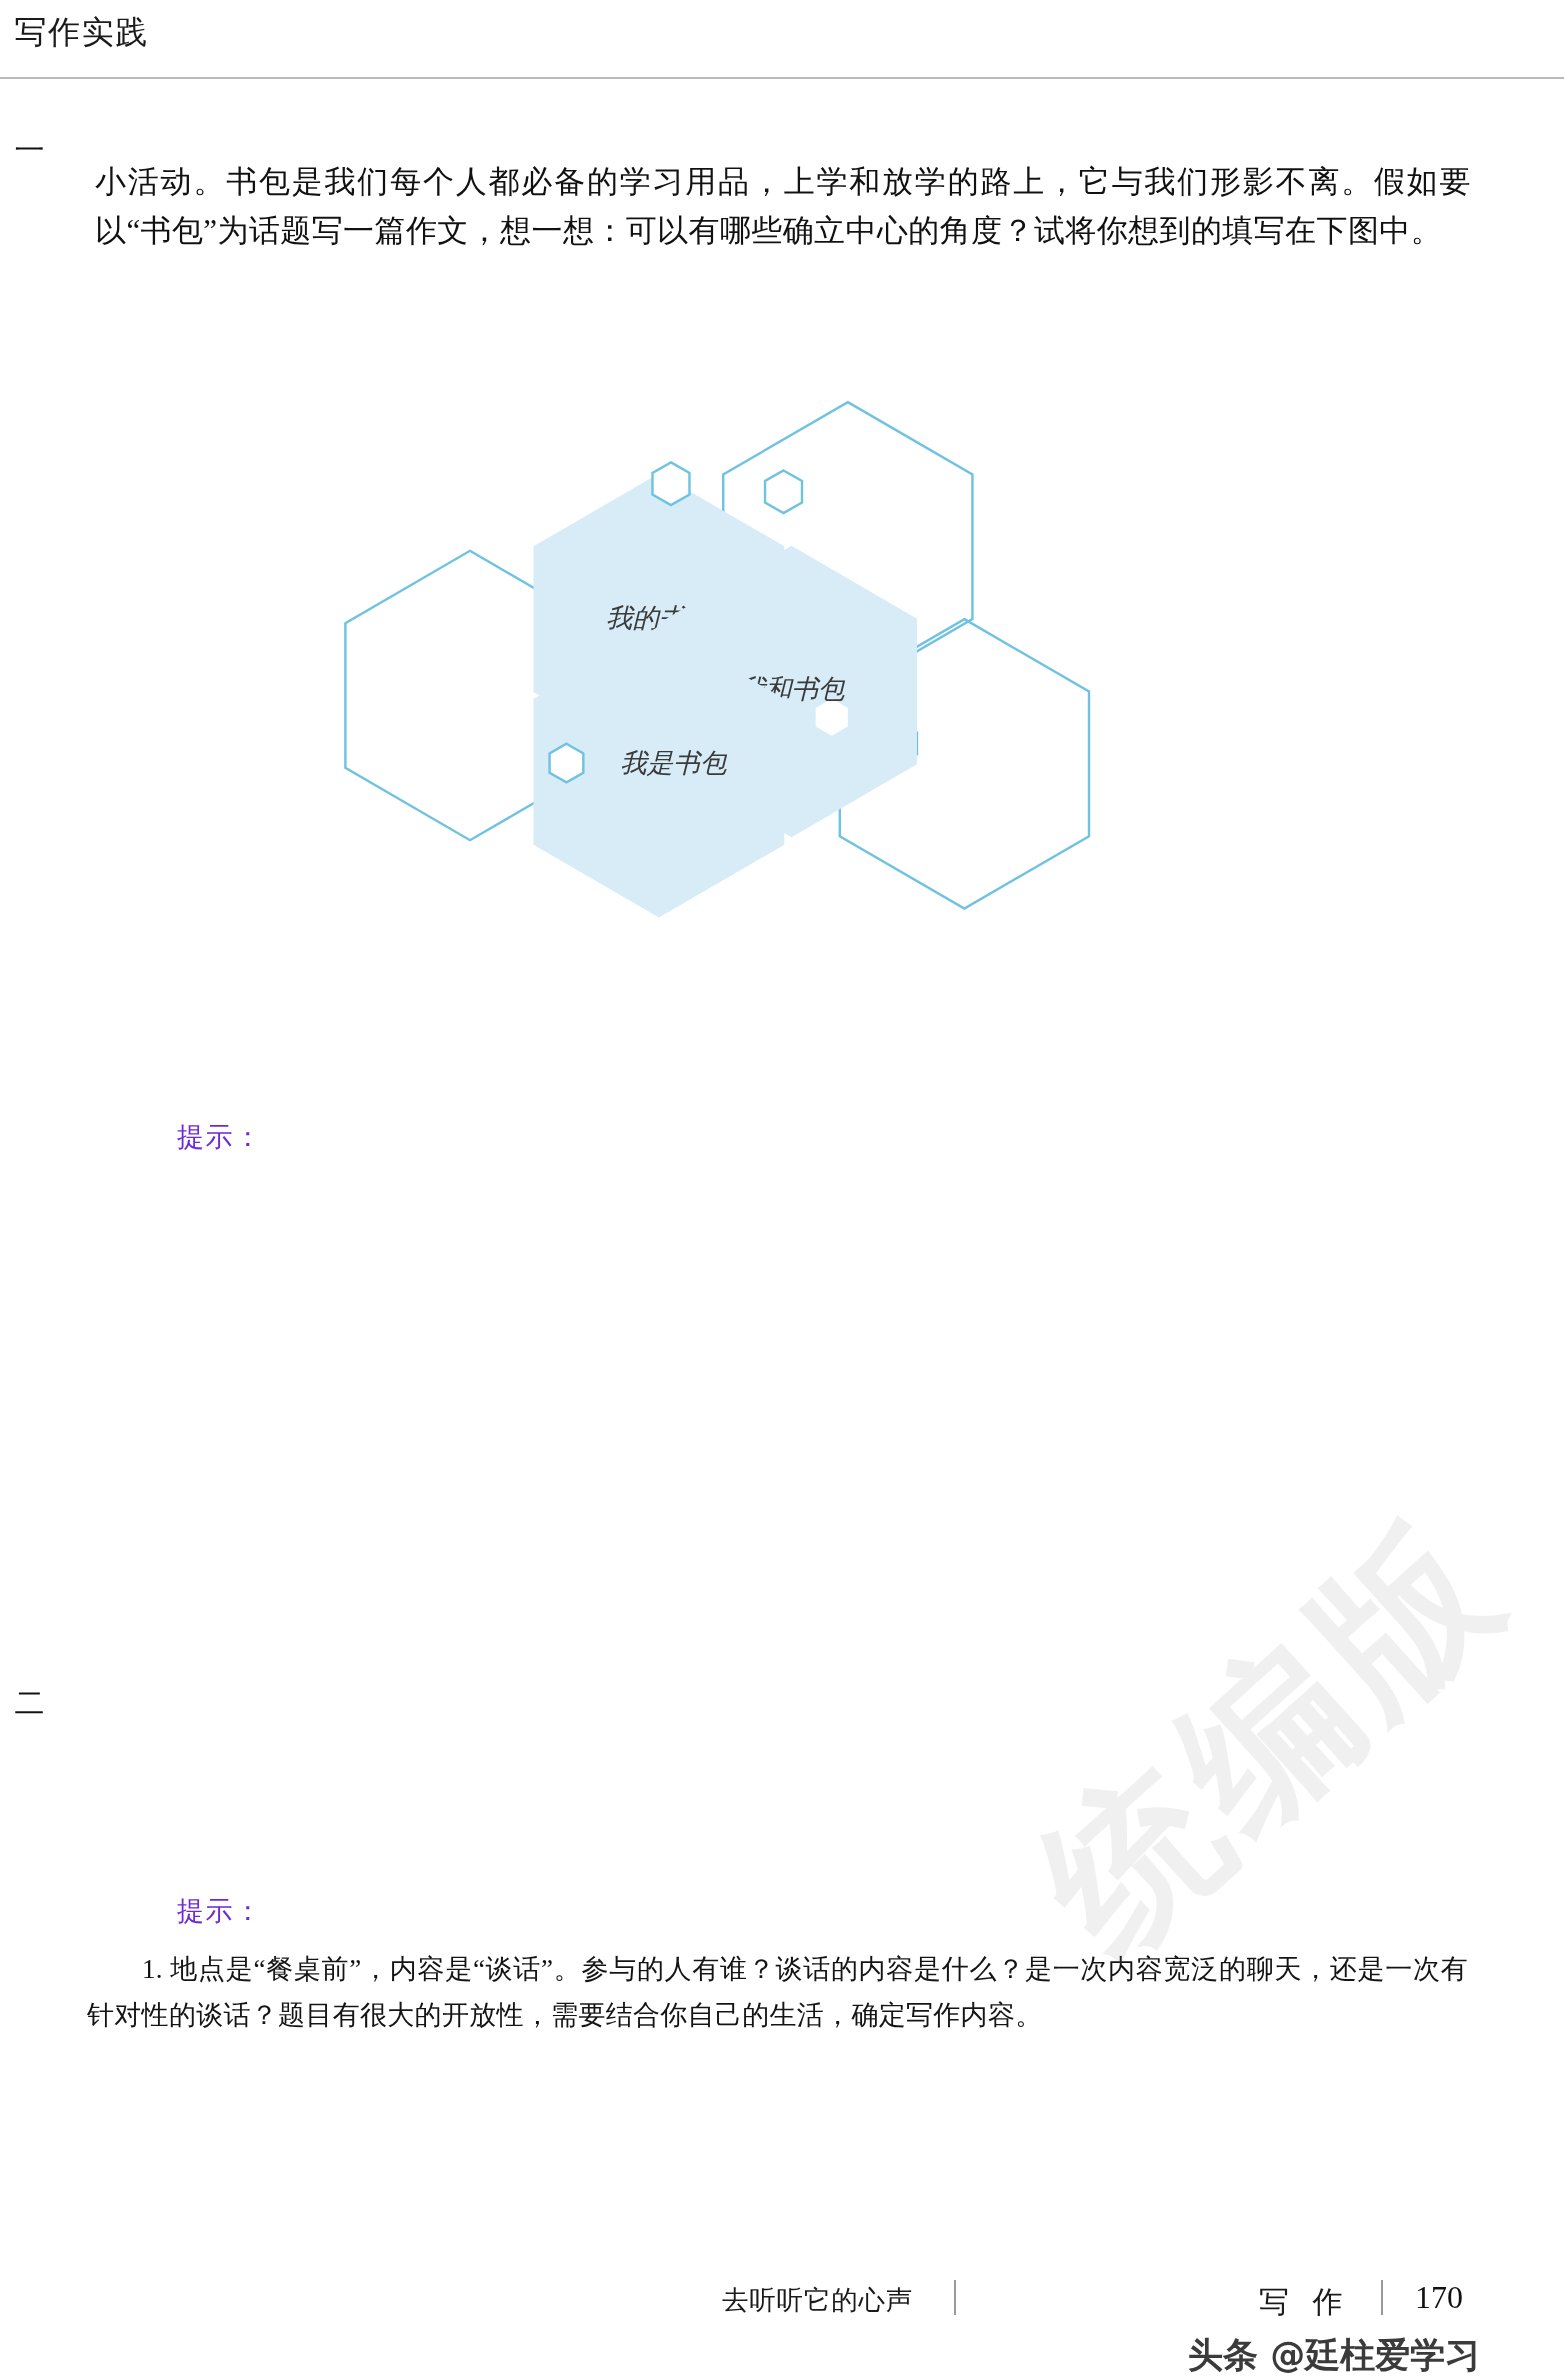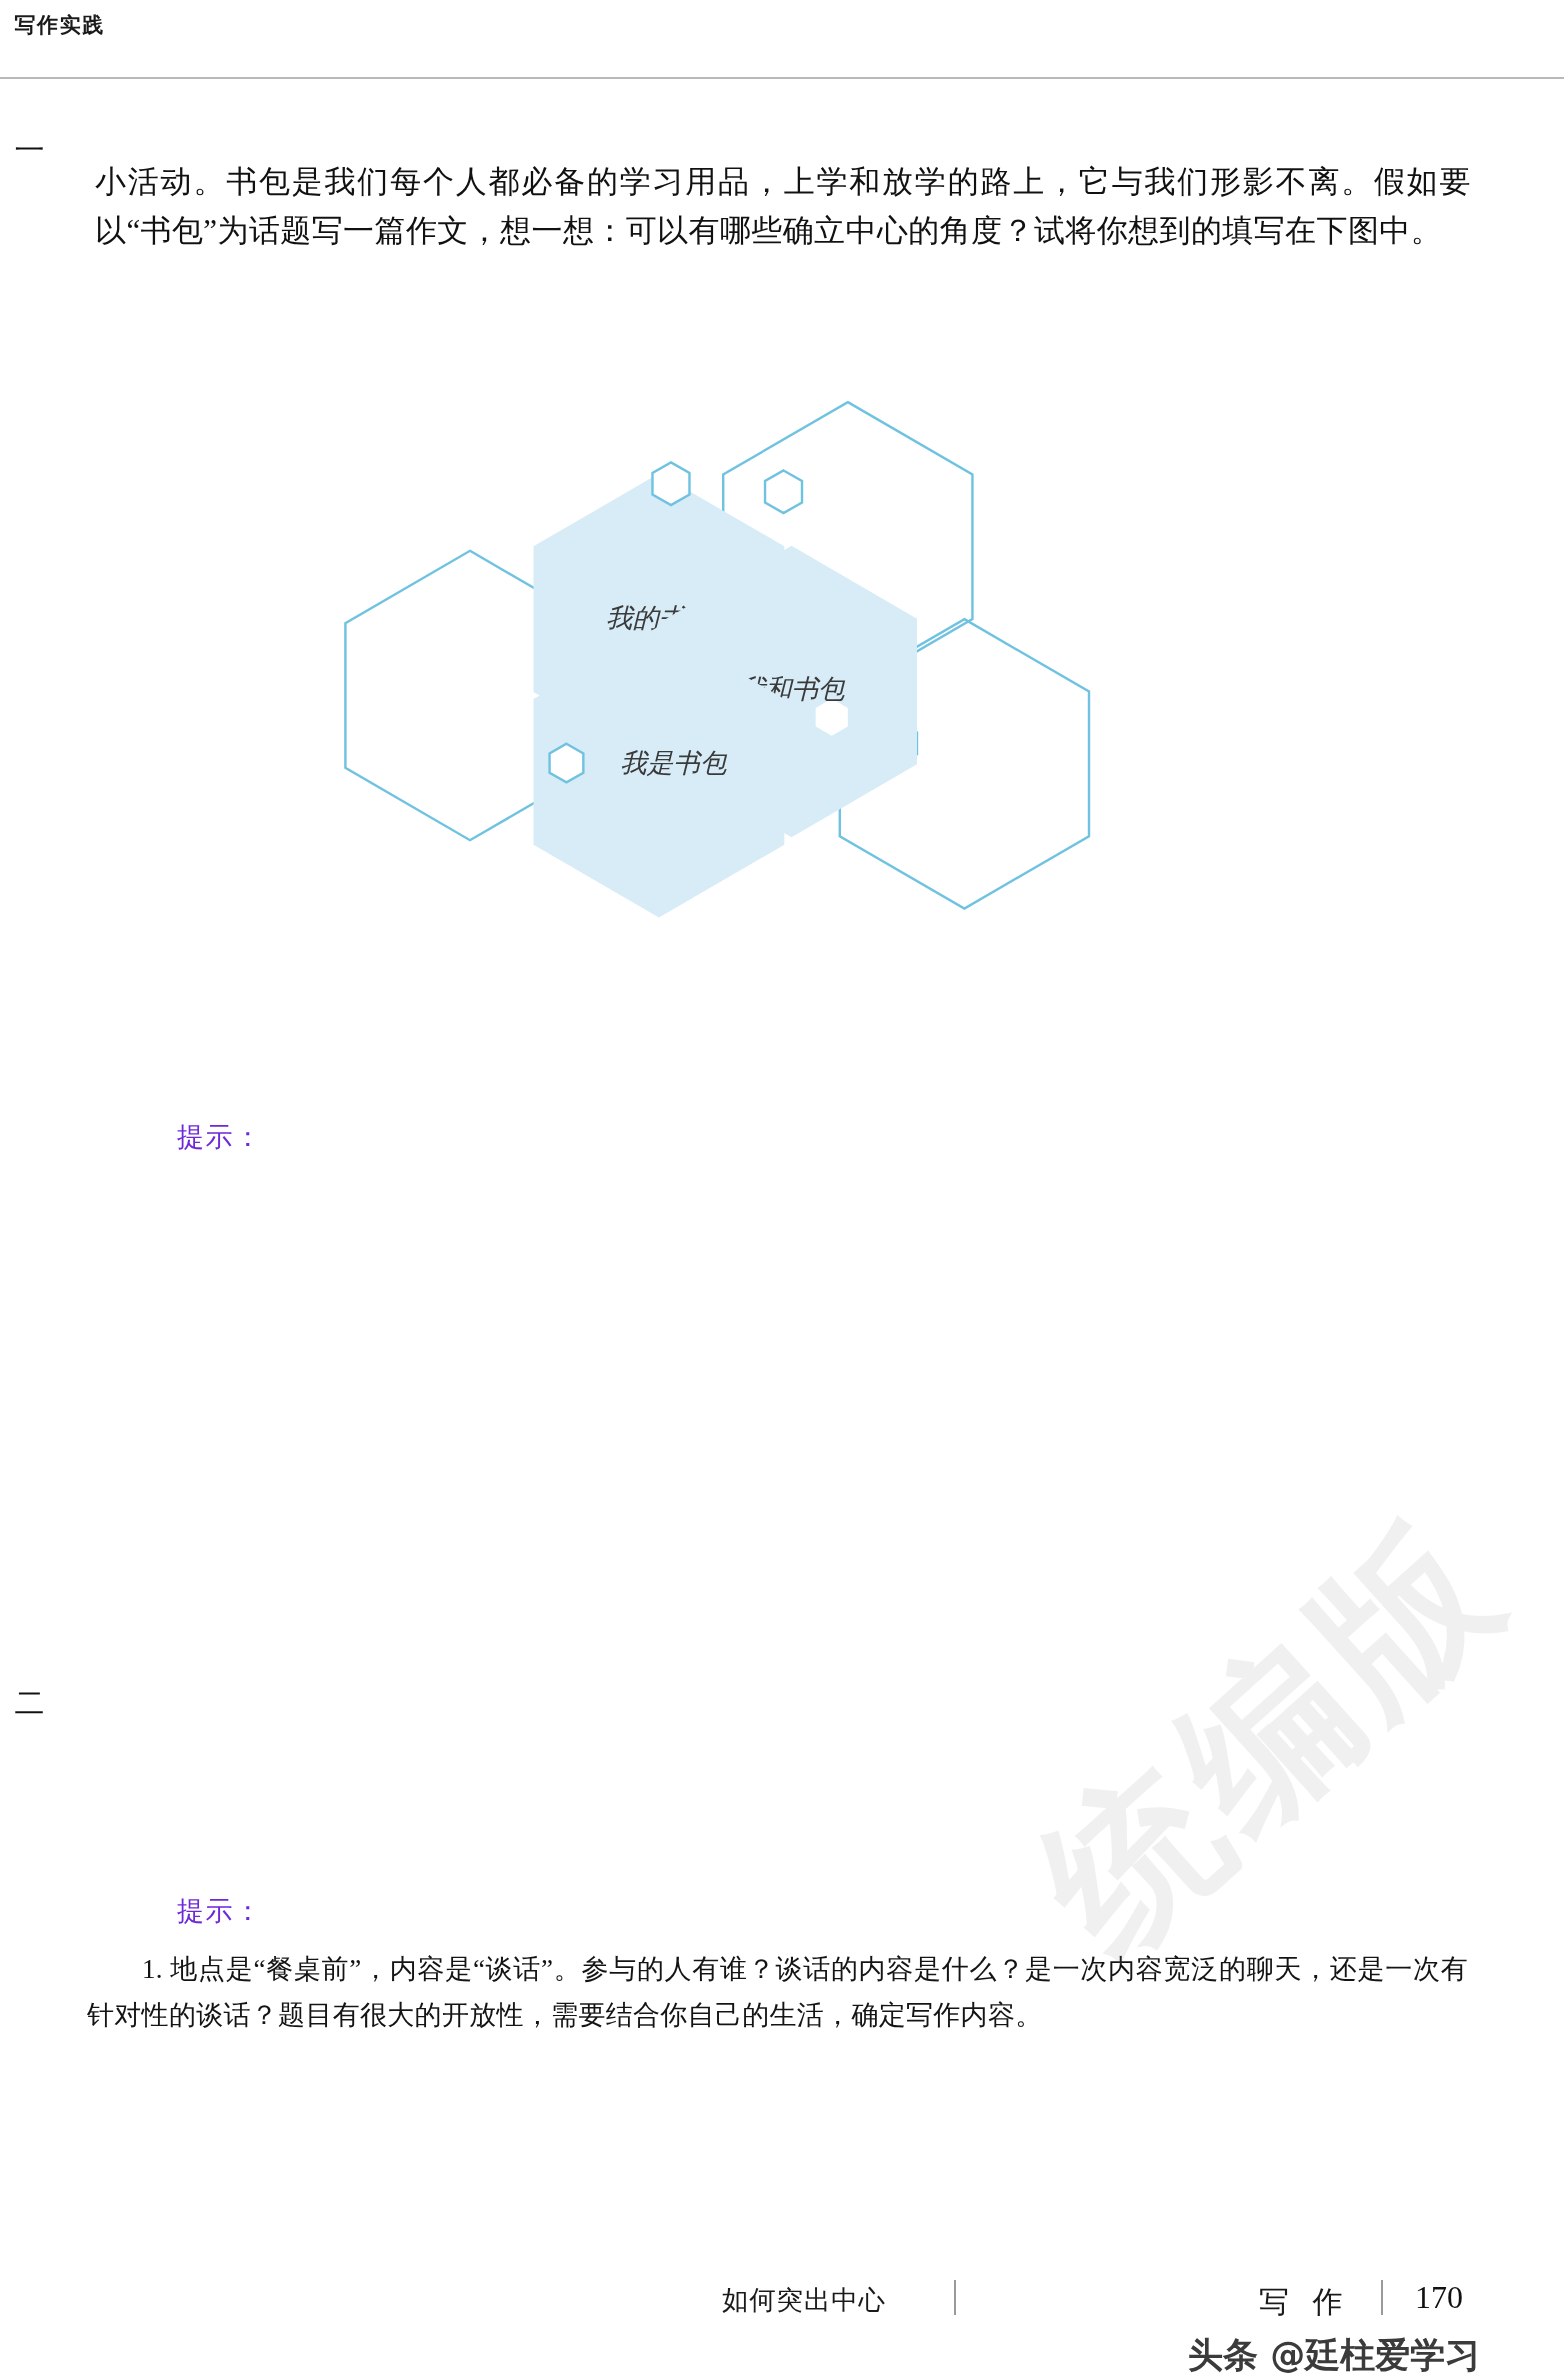--- a/index.html
+++ b/index.html
@@ -21,24 +21,24 @@
     left: 0; top: 0;
     width: 1565px;
     height: 2377px;
   }
 
   
   .header-title {
     position: absolute;
     left: 14.5px;
     top: 11.3px;
-    font-size: 21px;
+    font-size: 32px;
     letter-spacing: 1.6px;
     font-family: "DejaVu Sans", "Liberation Sans", sans-serif;
-    font-weight: 700;
+    font-weight: 400;
     color: #1a1a1a;
   }
   .header-rule {
     position: absolute;
     left: 0;
     top: 77px;
     width: 1565px;
     height: 2.4px;
     background: #b9b9b9;
   }
@@ -215,21 +215,21 @@
   <div class="item-num" style="left:14.5px; top:1688px;">二</div>
 
   <div class="hint-label" style="left:177px; top:1893px;">提示：</div>
   <div class="hint-text" style="left:87px; top:1946px; width:1381px;">
     <p class="indent">1. 地点是“餐桌前”，内容是“谈话”。参与的人有谁？谈话的内容是什么？是一次内容宽泛的聊天，还是一次有针对性的谈话？题目有很大的开放性，需要结合你自己的生活，确定写作内容。</p>
   </div>
 
   <div class="wm-diagonal">统编版</div>
 
   <div class="footer">
-    <div class="footer-center">如何突出中心</div>
+    <div class="footer-center">去听听它的心声</div>
     <div class="footer-divider"></div>
     <div class="footer-right-label">写 作</div>
     <div class="footer-right-divider"></div>
     <div class="footer-page-no">170</div>
   </div>
 
   <div class="wm-bottom">头条 @廷柱爱学习</div>
 
 </div>
 

